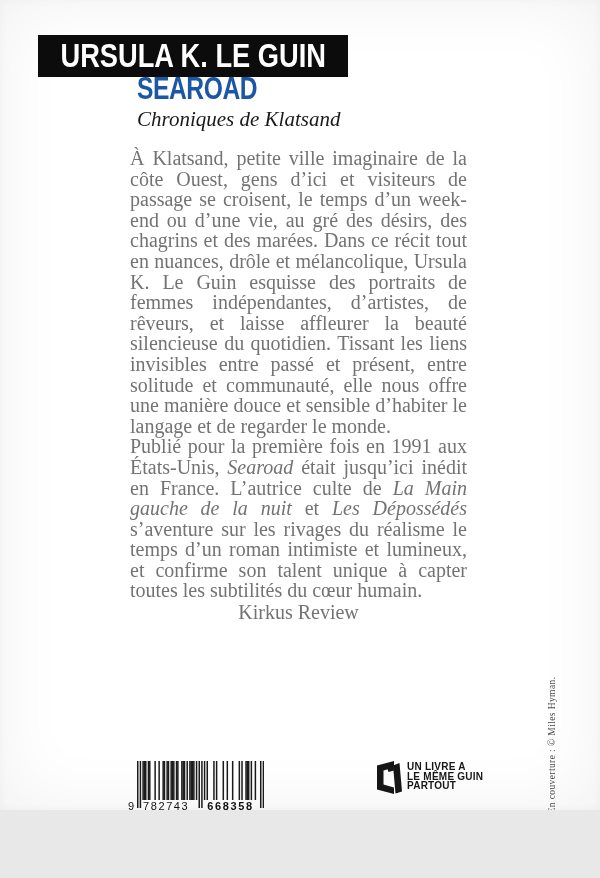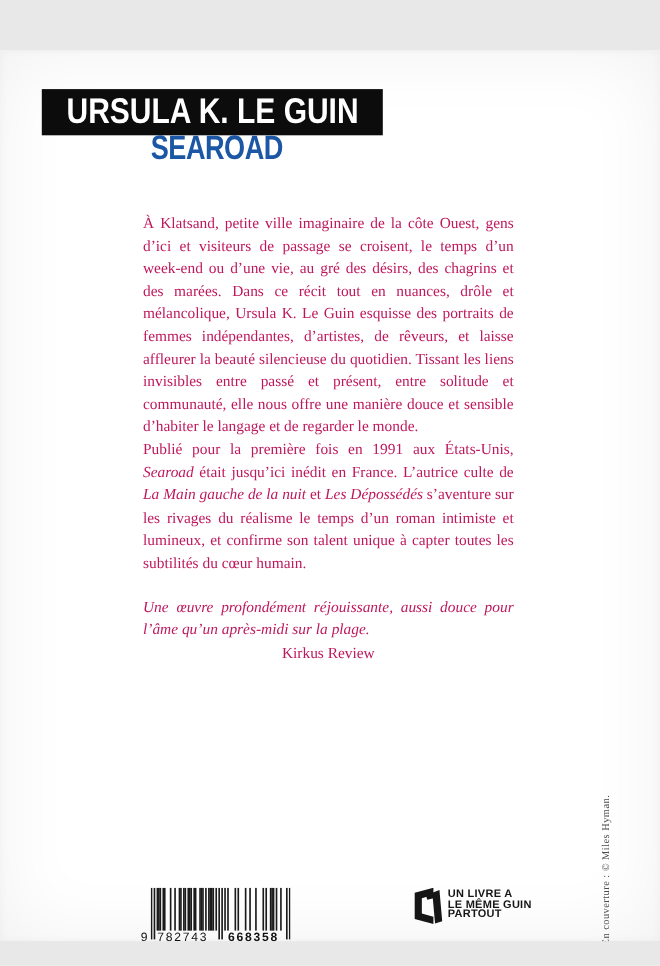--- a/index.html
+++ b/index.html
@@ -3,21 +3,20 @@
 <meta charset="utf-8">
 <style>
   html,body{margin:0;padding:0;background:#e8e8e8;}
   .cover{
     position:relative;
     width:600px;height:810px;
     background:#ffffff;
     overflow:hidden;
     font-family:"Liberation Serif",serif;
     box-shadow:inset 0 0 70px rgba(0,0,0,0.06), inset 0 0 8px rgba(0,0,0,0.04);
-    margin-top:46px;
   }
   
   .author-banner{
     position:absolute;left:38px;top:35px;width:310px;height:42px;
     display:flex;align-items:center;justify-content:center;
   }
   .author-banner .txt{
     font-family:"Liberation Sans",sans-serif;
     font-weight:700;font-size:29px;line-height:1;color:#ffffff;
     letter-spacing:0px;white-space:nowrap;
@@ -31,21 +30,21 @@
     transform:scale(0.88,1.1);transform-origin:left center;
   }
   .book-subtitle{
     position:absolute;left:137px;top:107px;
     font-style:italic;font-size:21px;line-height:1.2;color:#1a1a1a;
     white-space:nowrap;
   }
   
   .blurb{
     position:absolute;left:130px;top:148px;width:337px;
-    font-size:14px;line-height:20.6px;color:#be185d;
+    font-size:20px;line-height:20.6px;color:#737373;
     text-align:justify;
   }
   .blurb p{margin:0;padding:0;}
   .blurb .it{font-style:italic;}
   .quote{
     margin-top:19px;font-style:italic;text-align:justify;
   }
   .quote-source{
     margin-top:1px;text-align:center;font-style:normal;
   }
@@ -89,25 +88,25 @@
 <body>
 
 <div class="cover">
 
   <div class="author-banner" style="background: rgb(12, 12, 12);">
     <span class="txt">URSULA K. LE GUIN</span>
   </div>
 
   <div class="book-title" style="color: rgb(28, 87, 165);">SEAROAD</div>
 
+  <div class="book-subtitle">Chroniques de Klatsand</div>
 
   <div class="blurb">
     <p><span>À Klatsand, petite ville imaginaire de la côte Ouest, gens d’ici et visiteurs de passage se croisent, le temps d’un week-end ou d’une vie, au gré des désirs, des chagrins et des marées. Dans ce récit tout en nuances, drôle et mélancolique, Ursula K. Le Guin esquisse des portraits de femmes indépendantes, d’artistes, de rêveurs, et laisse affleurer la beauté silencieuse du quotidien. Tissant les liens invisibles entre passé et présent, entre solitude et communauté, elle nous offre une manière douce et sensible d’habiter le langage et de regarder le monde.</span></p>
     <p><span>Publié pour la première fois en 1991 aux États-Unis, </span><span class="it">Searoad</span><span> était jusqu’ici inédit en France. L’autrice culte de </span><span class="it">La Main gauche de la nuit</span><span> et </span><span class="it">Les Dépossédés</span><span> s’aventure sur les rivages du réalisme le temps d’un roman intimiste et lumineux, et confirme son talent unique à capter toutes les subtilités du cœur humain.</span></p>
-    <div class="quote">Une œuvre profondément réjouissante, aussi douce pour l’âme qu’un après-midi sur la plage.</div>
     <div class="quote-source">Kirkus Review</div>
   </div>
 
   <div class="barcode">
     <svg id="barcode-svg" width="127" height="50">
         <rect x="0.00" y="0" width="1.49" height="47" fill="#1a1a1a"></rect>
         <rect x="2.67" y="0" width="1.49" height="47" fill="#1a1a1a"></rect>
         <rect x="5.35" y="0" width="1.49" height="39" fill="#1a1a1a"></rect>
         <rect x="6.68" y="0" width="1.49" height="39" fill="#1a1a1a"></rect>
         <rect x="8.02" y="0" width="1.49" height="39" fill="#1a1a1a"></rect>

